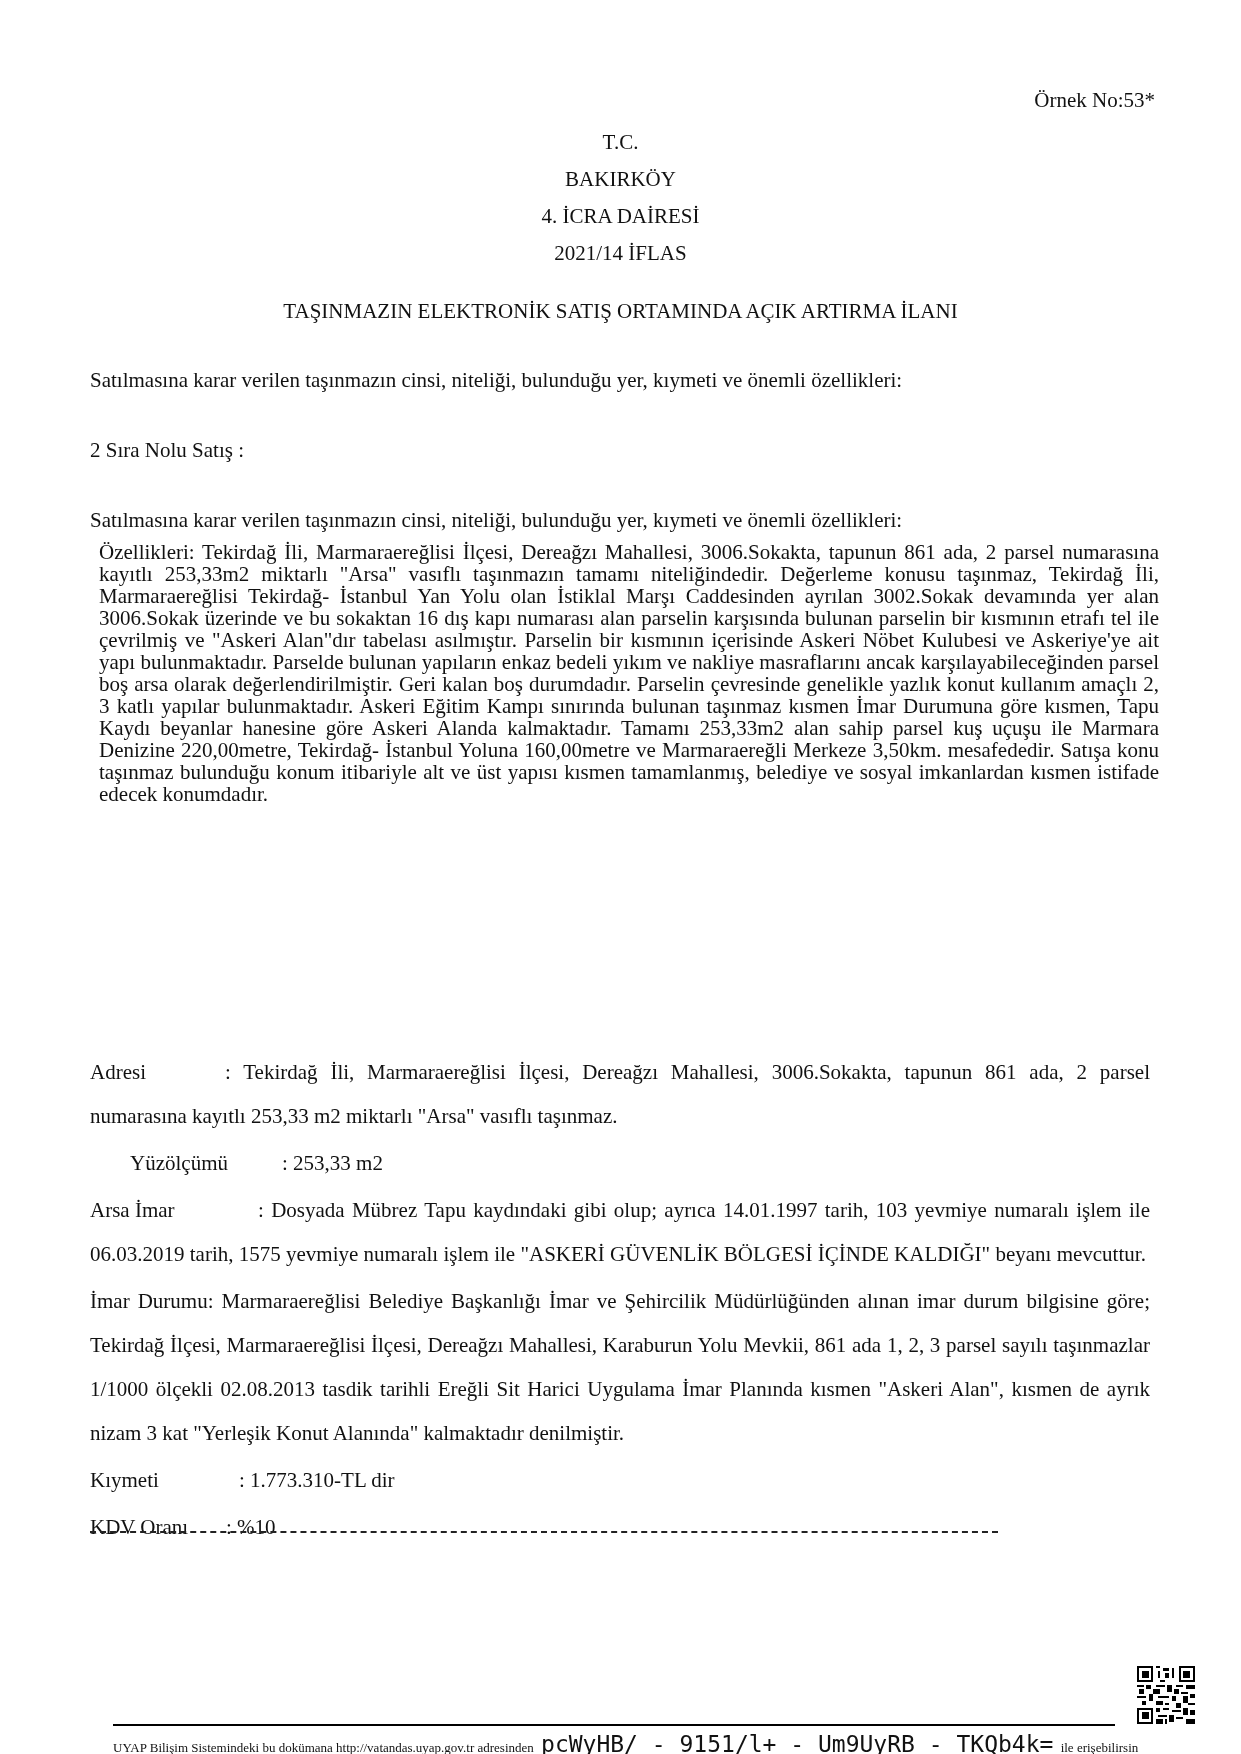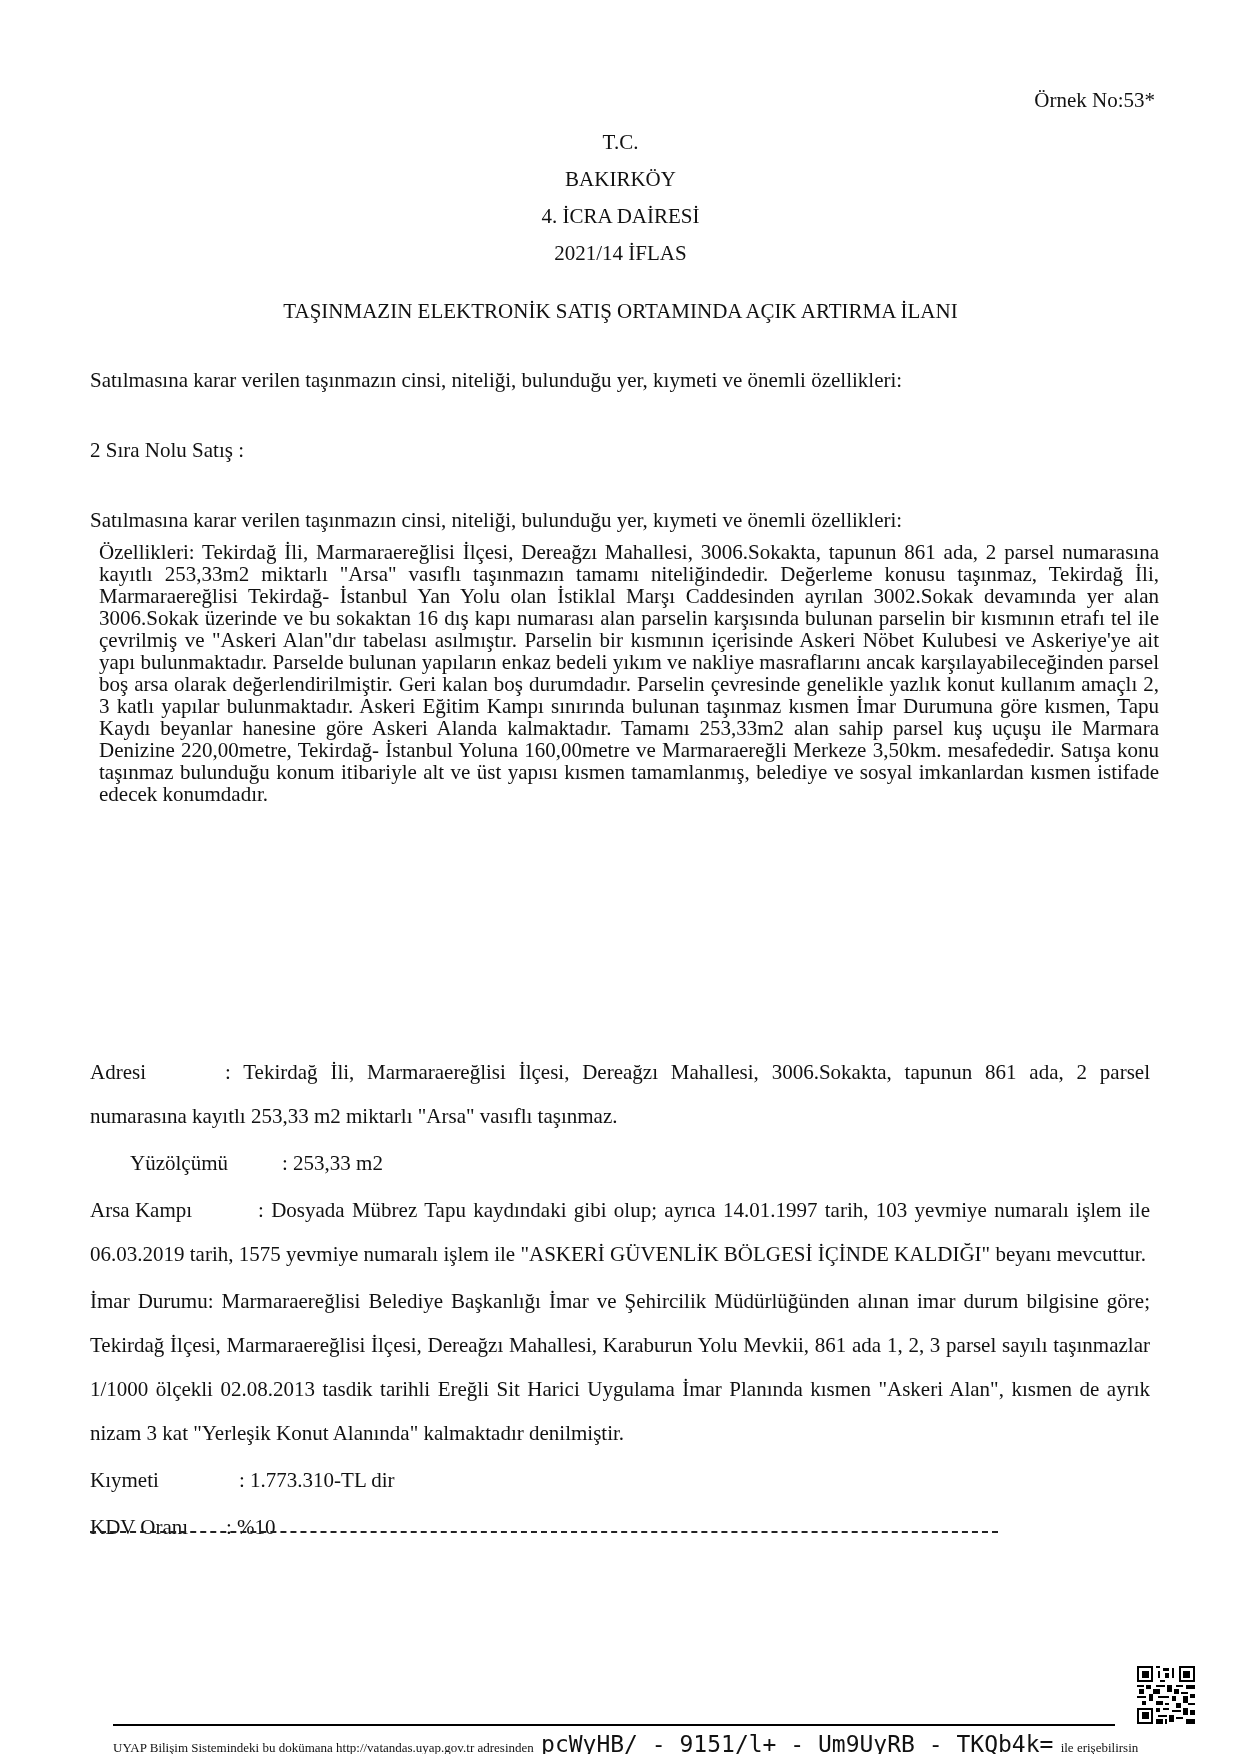--- a/index.html
+++ b/index.html
@@ -52,21 +52,21 @@
   <div class="features">Özellikleri: Tekirdağ İli, Marmaraereğlisi İlçesi, Dereağzı Mahallesi, 3006.Sokakta, tapunun 861 ada, 2 parsel numarasına kayıtlı 253,33m2 miktarlı "Arsa" vasıflı taşınmazın tamamı niteliğindedir. Değerleme konusu taşınmaz, Tekirdağ İli, Marmaraereğlisi Tekirdağ- İstanbul Yan Yolu olan İstiklal Marşı Caddesinden ayrılan 3002.Sokak devamında yer alan 3006.Sokak üzerinde ve bu sokaktan 16 dış kapı numarası alan parselin karşısında bulunan parselin bir kısmının etrafı tel ile çevrilmiş ve "Askeri Alan"dır tabelası asılmıştır. Parselin bir kısmının içerisinde Askeri Nöbet Kulubesi ve Askeriye'ye ait yapı bulunmaktadır. Parselde bulunan yapıların enkaz bedeli yıkım ve nakliye masraflarını ancak karşılayabileceğinden parsel boş arsa olarak değerlendirilmiştir. Geri kalan boş durumdadır. Parselin çevresinde genelikle yazlık konut kullanım amaçlı 2, 3 katlı yapılar bulunmaktadır. Askeri Eğitim Kampı sınırında bulunan taşınmaz kısmen İmar Durumuna göre kısmen, Tapu Kaydı beyanlar hanesine göre Askeri Alanda kalmaktadır. Tamamı 253,33m2 alan sahip parsel kuş uçuşu ile Marmara Denizine 220,00metre, Tekirdağ- İstanbul Yoluna 160,00metre ve Marmaraereğli Merkeze 3,50km. mesafededir. Satışa konu taşınmaz bulunduğu konum itibariyle alt ve üst yapısı kısmen tamamlanmış, belediye ve sosyal imkanlardan kısmen istifade edecek konumdadır.</div>
 
   <div class="fields">
     <div class="field">
       <span class="lbl lbl-adresi">Adresi</span><span>: Tekirdağ İli, Marmaraereğlisi İlçesi, Dereağzı Mahallesi, 3006.Sokakta, tapunun 861 ada, 2 parsel numarasına kayıtlı 253,33 m2 miktarlı "Arsa" vasıflı taşınmaz.</span>
     </div>
     <div class="field">
       <span class="lbl lbl-yuz">Yüzölçümü</span><span>: 253,33 m2</span>
     </div>
     <div class="field">
-      <span class="lbl lbl-arsa">Arsa Kampı</span><span>: Dosyada Mübrez Tapu kaydındaki gibi olup; ayrıca 14.01.1997 tarih, 103 yevmiye numaralı işlem ile 06.03.2019 tarih, 1575 yevmiye numaralı işlem ile "ASKERİ GÜVENLİK BÖLGESİ İÇİNDE KALDIĞI" beyanı mevcuttur.</span>
+      <span class="lbl lbl-arsa">Arsa İmar</span><span>: Dosyada Mübrez Tapu kaydındaki gibi olup; ayrıca 14.01.1997 tarih, 103 yevmiye numaralı işlem ile 06.03.2019 tarih, 1575 yevmiye numaralı işlem ile "ASKERİ GÜVENLİK BÖLGESİ İÇİNDE KALDIĞI" beyanı mevcuttur.</span>
     </div>
     <div class="field">
       <span>İmar Durumu:</span> <span>Marmaraereğlisi Belediye Başkanlığı İmar ve Şehircilik Müdürlüğünden alınan imar durum bilgisine göre; Tekirdağ İlçesi, Marmaraereğlisi İlçesi, Dereağzı Mahallesi, Karaburun Yolu Mevkii, 861 ada 1, 2, 3 parsel sayılı taşınmazlar 1/1000 ölçekli 02.08.2013 tasdik tarihli Ereğli Sit Harici Uygulama İmar Planında kısmen "Askeri Alan", kısmen de ayrık nizam 3 kat "Yerleşik Konut Alanında" kalmaktadır denilmiştir.</span>
     </div>
     <div class="field">
       <span class="lbl lbl-kiy">Kıymeti</span><span>: 1.773.310-TL dir</span>
     </div>
     <div class="field">
       <span class="lbl lbl-kdv">KDV Oranı</span><span>: %10</span>
     </div>

